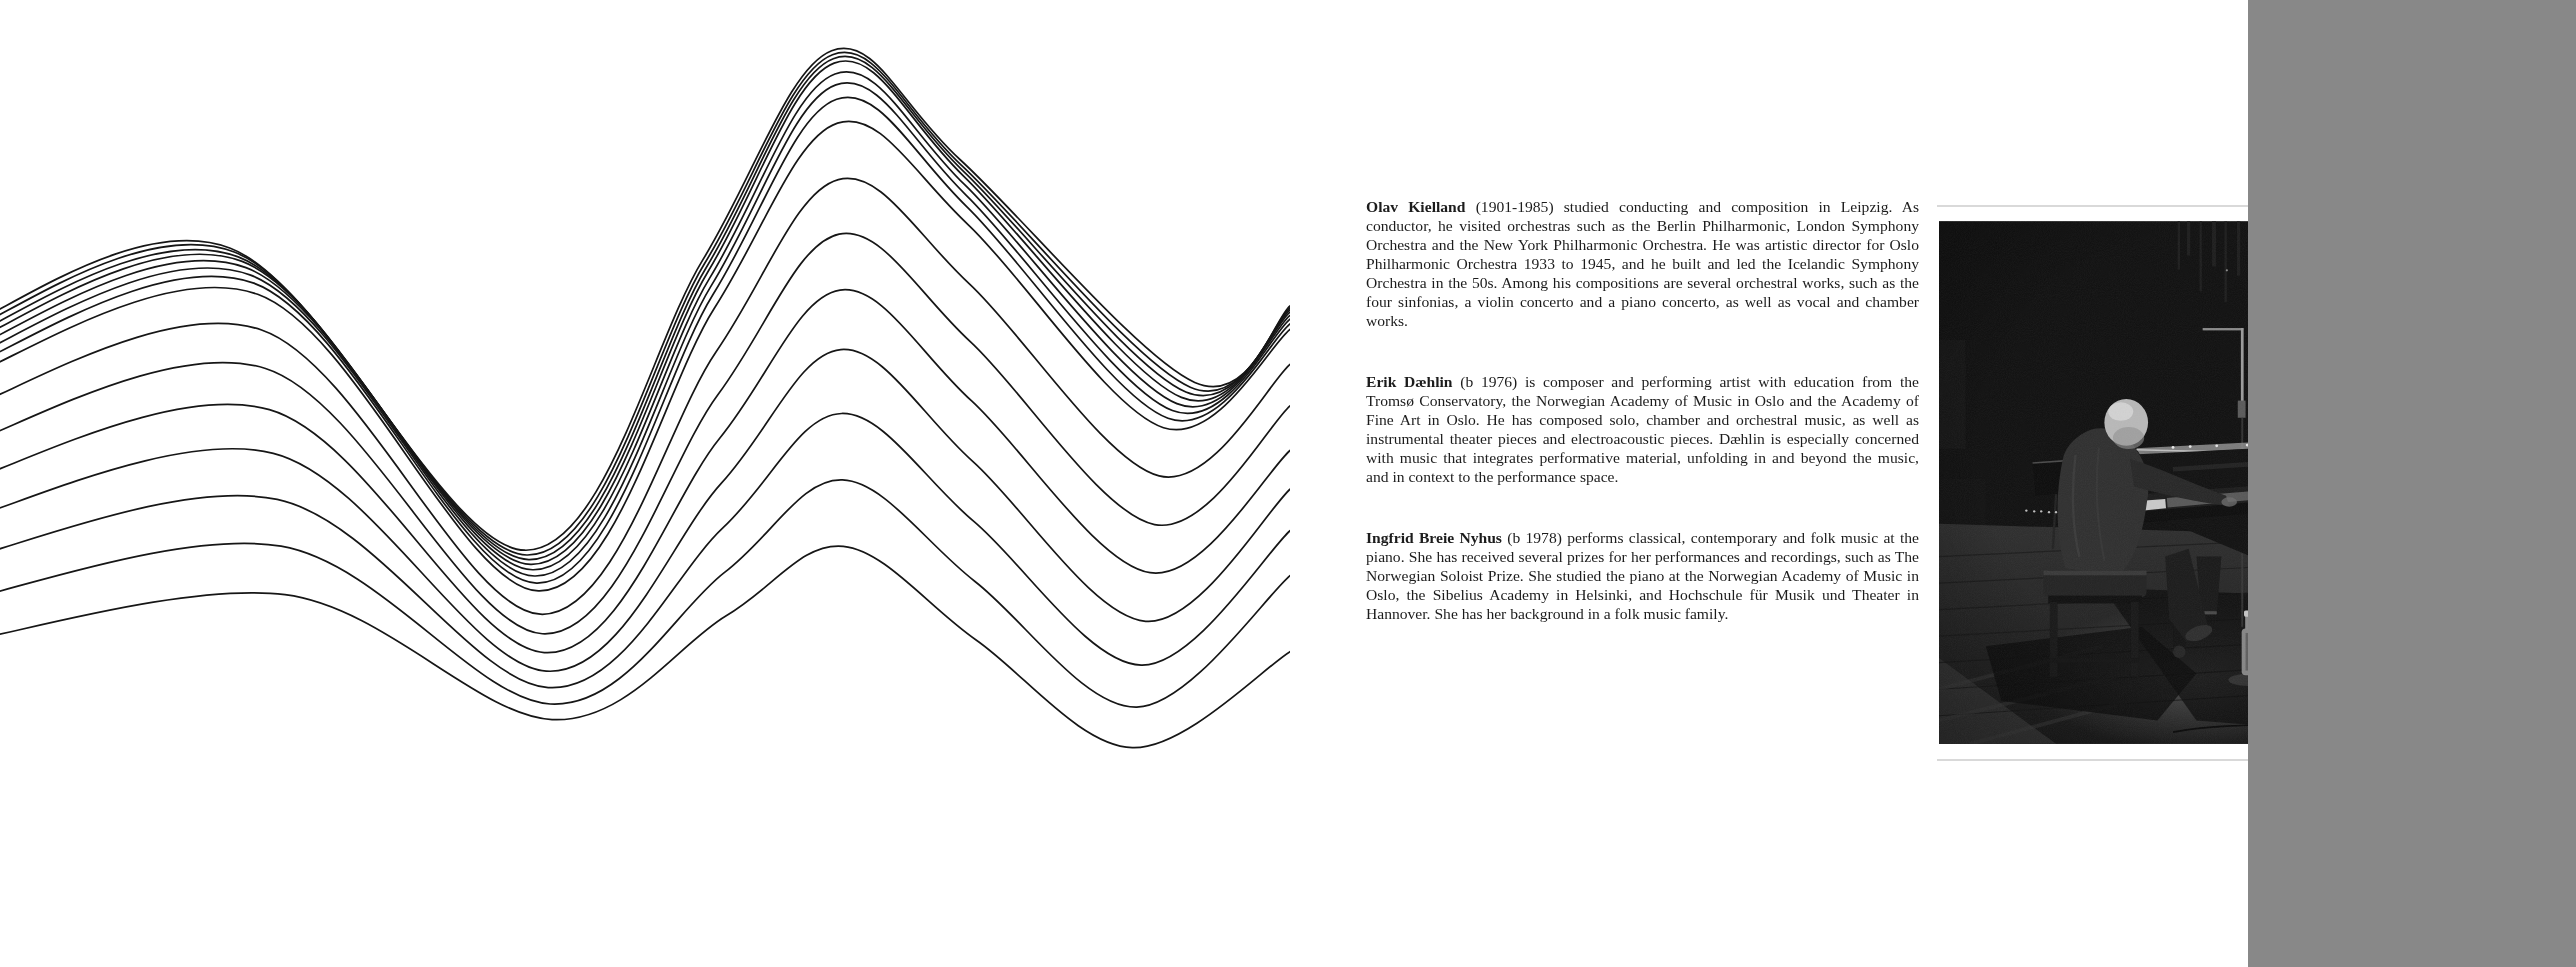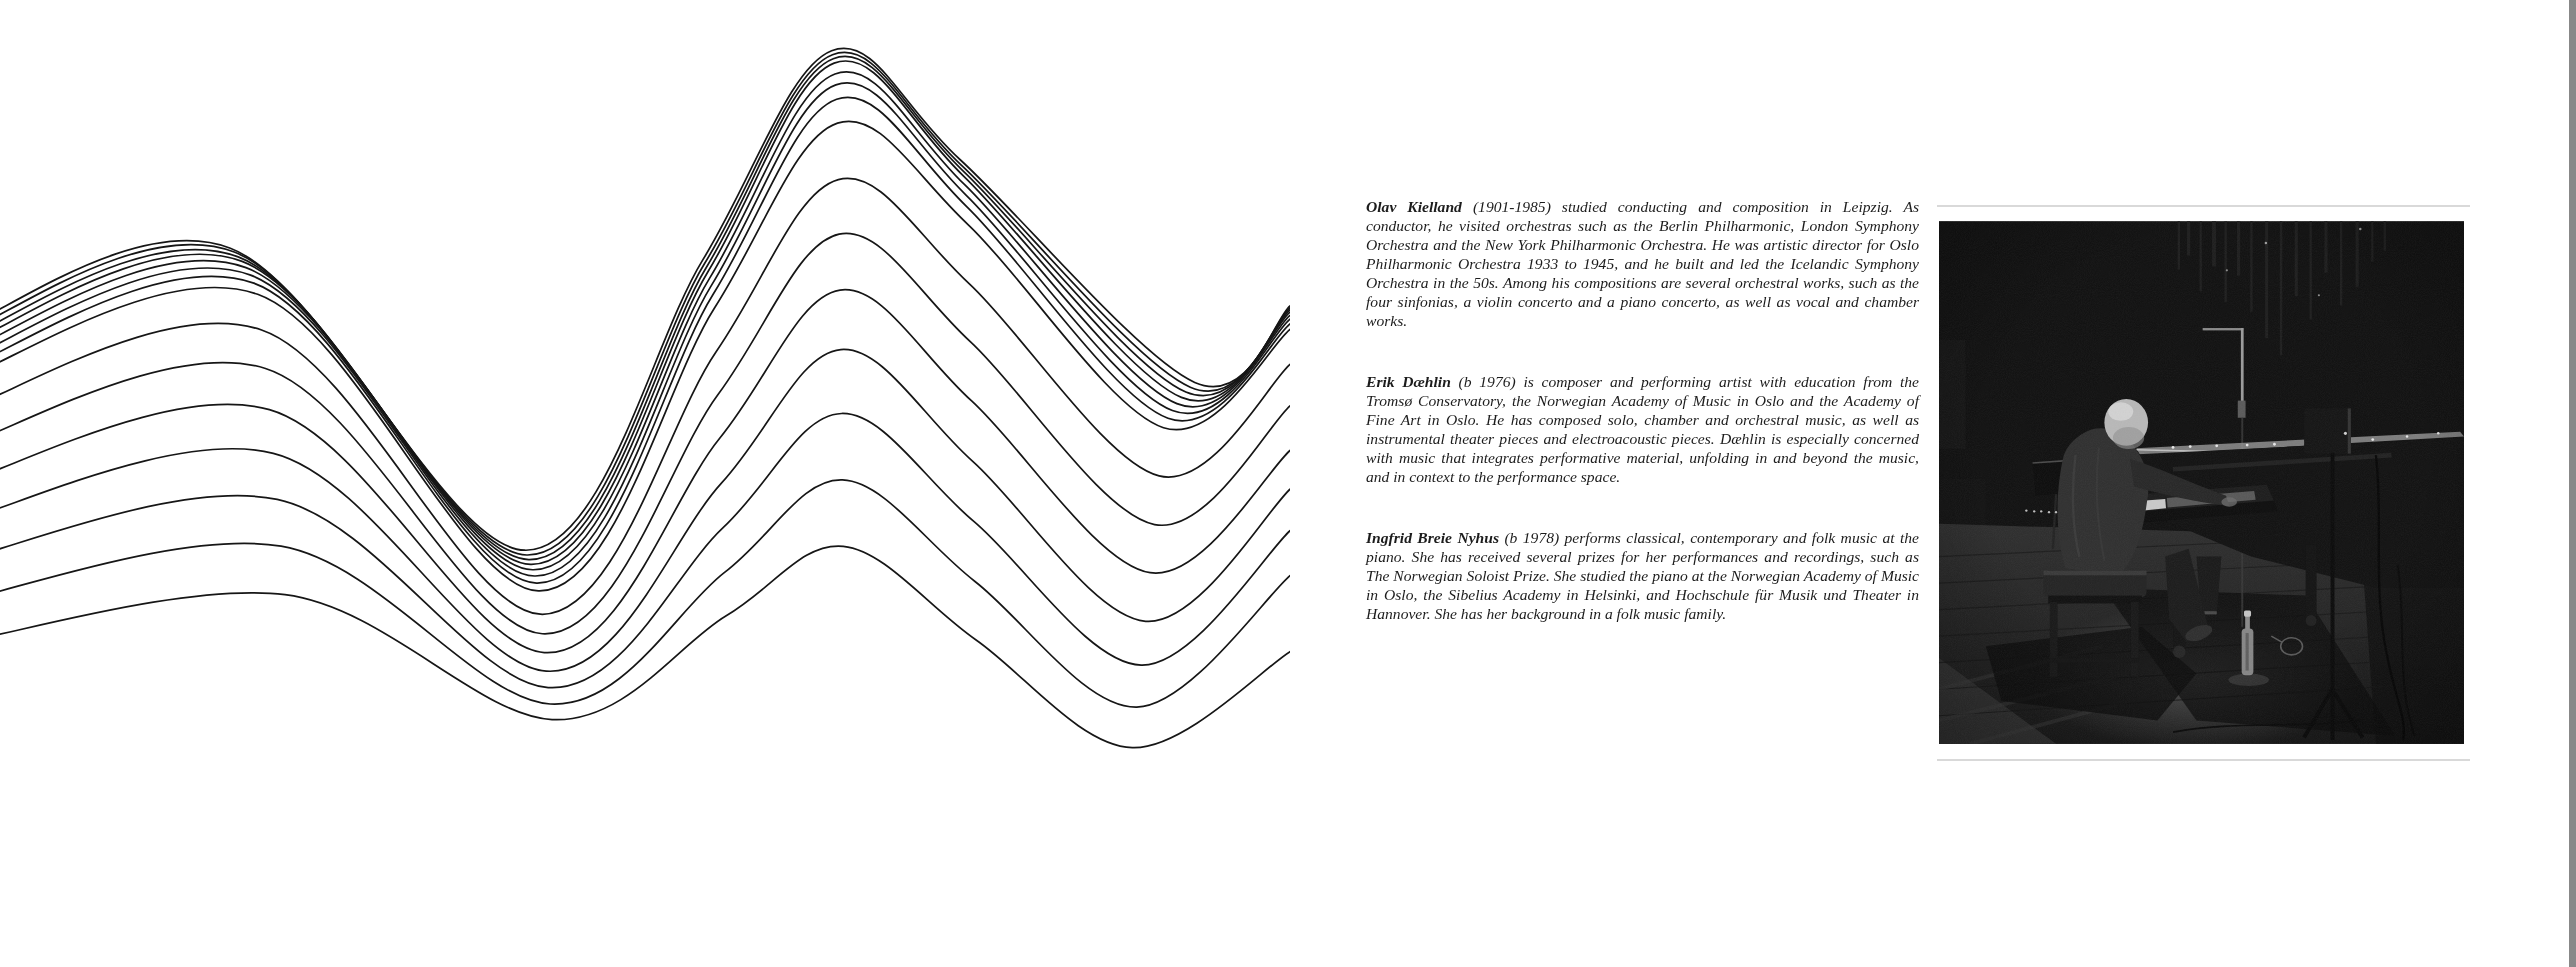--- a/index.html
+++ b/index.html
@@ -1,23 +1,22 @@
 <!DOCTYPE html>
 <html style="font-size:12.5px"><head>
 <meta charset="utf-8">
 <style>
   html,body{margin:0;padding:0;}
   body{background:#888;}
   .spread{
     position:relative;
-    width:2569px;height:967px;
+    width:2248px;height:967px;
     background:#ffffff;
     overflow:hidden;
     font-family:"Liberation Serif","DejaVu Serif",serif;
-    font-style:italic;
   }
   .waves{
     position:absolute;left:0;top:0;
     width:1290px;height:967px;
     display:block;
   }
   .bios{
     position:absolute;left:1366px;top:197px;width:553px;
   }
   .bio{

